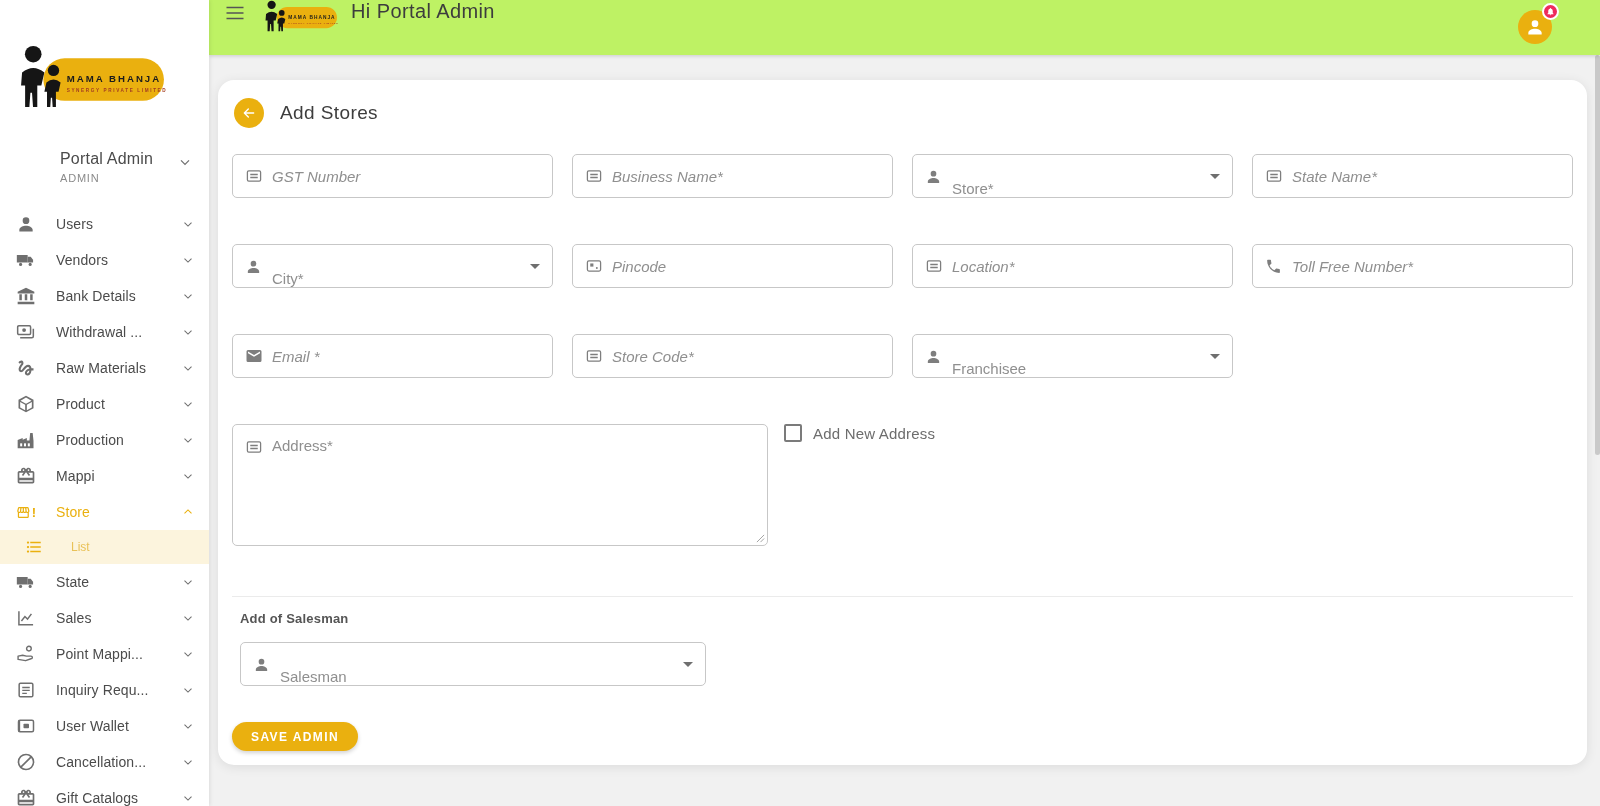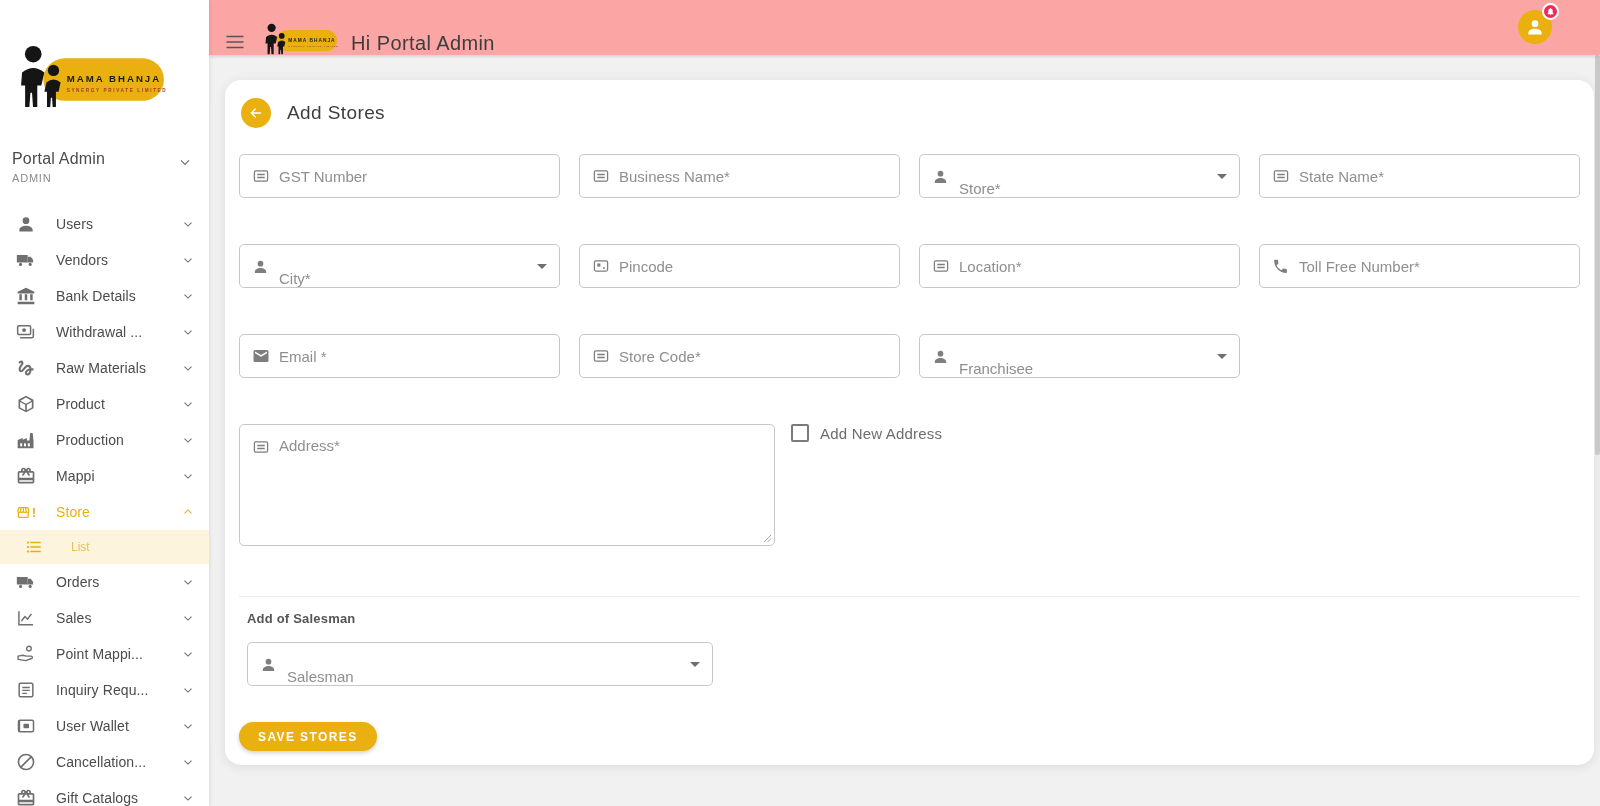--- a/index.html
+++ b/index.html
@@ -6,21 +6,21 @@
   html, body { width: 1600px; height: 806px; overflow: hidden; }
   body { font-family: "Liberation Sans", sans-serif; background: #f1f1f1; }
   .app { position: relative; width: 1600px; height: 806px; }
 
   
   .sidebar {
     position: absolute; left: 0; top: 0; width: 209px; height: 806px;
     background: #fff; box-shadow: 1px 0 4px rgba(0,0,0,.09); z-index: 5;
   }
   .logo-wrap { padding: 45px 0 0 16px; }
-  .profile { padding: 42px 16px 0 12px; display: flex; align-items: flex-start; justify-content: space-between; }
+  .profile { padding: 42px 16px 0 12px; display: flex; align-items: flex-start; justify-content: space-between; margin-left: 48px; }
   .profile-name { font-size: 16px; font-weight: 500; color: #4b4b4b; letter-spacing: .2px; }
   .profile-role { font-size: 11px; color: #8a8a8a; letter-spacing: .8px; margin-top: 4px; }
   .profile-chevron { color: #6f6f6f; margin-top: 4px; cursor: pointer; }
 
   .nav { margin-top: 22px; }
   .nav-item {
     height: 36px; display: flex; align-items: center; padding: 0 14px 0 16px;
     cursor: pointer; color: #4b4b4b;
   }
   .nav-item .ic { width: 20px; height: 20px; color: #6f6f6f; flex: 0 0 20px; display: flex; align-items: center; }
@@ -33,39 +33,39 @@
     background: #fcf4dd; cursor: pointer;
   }
   .nav-sub .ic { width: 18px; height: 18px; color: #eab00f; flex: 0 0 18px; }
   .nav-sub .lbl { font-size: 12px; font-weight: 500; color: #e9c157; margin-left: 28px; }
   .excl { font-weight: 700; font-size: 13px; margin-left: 1px; color: #eab00f; }
   .store-ic { display: flex; align-items: center; }
 
   
   .topbar {
     position: absolute; left: 209px; top: 0; width: 1391px; height: 55px;
-    background: #fca5a5; box-shadow: 0 1px 4px rgba(0,0,0,.16);
-    display: flex; align-items: flex-end; padding: 0 0 0 14px; z-index: 4;
+    background: #bef264; box-shadow: 0 1px 4px rgba(0,0,0,.16);
+    display: flex; align-items: flex-start; padding: 0 0 0 14px; z-index: 4;
   }
   .burger { width: 26px; height: 26px; color: #555; cursor: pointer; display: flex; align-items: center; }
   .topbar-logo { margin-left: 14px; display: flex; align-items: center; }
   .topbar-title { margin-left: 12px; font-size: 20px; font-weight: 500; color: #3d3d3d; letter-spacing: .4px; }
   .avatar-wrap { position: absolute; right: 48px; top: 10px; width: 34px; height: 34px; }
   .avatar {
     width: 34px; height: 34px; border-radius: 50%; background: #eab00f; cursor: pointer;
     display: flex; align-items: center; justify-content: center; color: #fff;
   }
   .badge {
     position: absolute; top: -7px; right: -7px; width: 17px; height: 17px; border-radius: 50%;
     background: #ee2b5b; border: 2px solid #fff; display: flex; align-items: center; justify-content: center;
     color: #fff;
   }
 
   
-  .main { position: absolute; left: 209px; top: 55px; width: 1391px; height: 751px; background: #f1f1f1; overflow: hidden; padding-left: 7px; }
+  .main { position: absolute; left: 209px; top: 55px; width: 1391px; height: 751px; background: #f1f1f1; overflow: hidden; }
   .card {
     margin: 25px 0 0 9px; width: 1369px; background: #fff; border-radius: 16px;
     box-shadow: 0 2px 12px rgba(0,0,0,.09); padding: 10px 14px 14px 14px;
   }
   .card-head { display: flex; align-items: center; padding: 8px 2px 0 2px; }
   .back-btn {
     width: 30px; height: 30px; border-radius: 50%; background: #eab00f; border: none; cursor: pointer;
     display: flex; align-items: center; justify-content: center; color: #fff; flex: 0 0 30px;
   }
   .card-title { margin-left: 16px; font-size: 19px; font-weight: 500; color: #3d3d3d; letter-spacing: .4px; }
@@ -74,21 +74,21 @@
     margin-top: 26px; display: grid; grid-template-columns: repeat(4, 1fr);
     column-gap: 19px; row-gap: 46px;
   }
   .field {
     height: 44px; border: 1px solid #c7c7c7; border-radius: 5px; background: #fff;
     display: flex; align-items: center; padding: 0 12px; gap: 9px; cursor: text;
   }
   .field .f-ic { width: 18px; height: 18px; color: #7e7e7e; flex: 0 0 18px; display: flex; align-items: center; }
   .field input {
     border: none; outline: none; flex: 1; min-width: 0; font-family: "Liberation Sans", sans-serif;
-    font-size: 15px; color: #555; background: transparent;
+    font-size: 15px; color: #555; background: transparent; font-style: italic;
   }
   .field input::placeholder { color: #8f8f8f; opacity: 1; }
   .field.select { cursor: pointer; }
   .field.select .sel-text { flex: 1; font-size: 15px; color: #8f8f8f; margin-top: 24px; }
   .caret { width: 0; height: 0; border-left: 5px solid transparent; border-right: 5px solid transparent; border-top: 5px solid #6f6f6f; }
 
   .address-row { margin-top: 46px; display: flex; align-items: flex-start; }
   .address-box {
     position: relative; width: 536px; height: 122px; border: 1px solid #c7c7c7; border-radius: 5px;
   }
@@ -299,21 +299,21 @@
 
       <div class="nav-item">
         <span class="ic">
             <svg width="20" height="20" viewBox="0 0 24 24" fill="currentColor">
               <path d="M1 6h13v9H1z"></path>
               <path d="M14 8h3.6l2.9 3.8V15H14z"></path>
               <circle cx="5.5" cy="17.3" r="1.9"></circle>
               <circle cx="17" cy="17.3" r="1.9"></circle>
             </svg>
           </span>
-        <span class="lbl">Orders</span>
+        <span class="lbl">State</span>
         <span class="chev">
             <svg width="14" height="14" viewBox="0 0 24 24">
               <path d="M6 9.5l6 6 6-6" fill="none" stroke="currentColor" stroke-width="1.8"></path>
             </svg>
           </span>
       </div>
 
       <div class="nav-item">
         <span class="ic">
             <svg width="20" height="20" viewBox="0 0 24 24">
@@ -592,21 +592,21 @@
       <div class="field select salesman-select">
         <span class="f-ic">
             <svg width="17" height="17" viewBox="0 0 24 24" fill="currentColor">
               <path d="M12 12a4 4 0 1 0 0-8 4 4 0 0 0 0 8zm0 2c-3.3 0-8 1.7-8 5v2h16v-2c0-3.3-4.7-5-8-5z"></path>
             </svg>
           </span>
         <span class="sel-text">Salesman</span>
         <span class="caret"></span>
       </div>
 
-      <button class="save-btn">SAVE STORES</button>
+      <button class="save-btn">SAVE ADMIN</button>
 
     </section>
   </main>
 
   <div class="win-scrollbar">
     <div class="win-thumb"></div>
   </div>
 
 </div>
 

